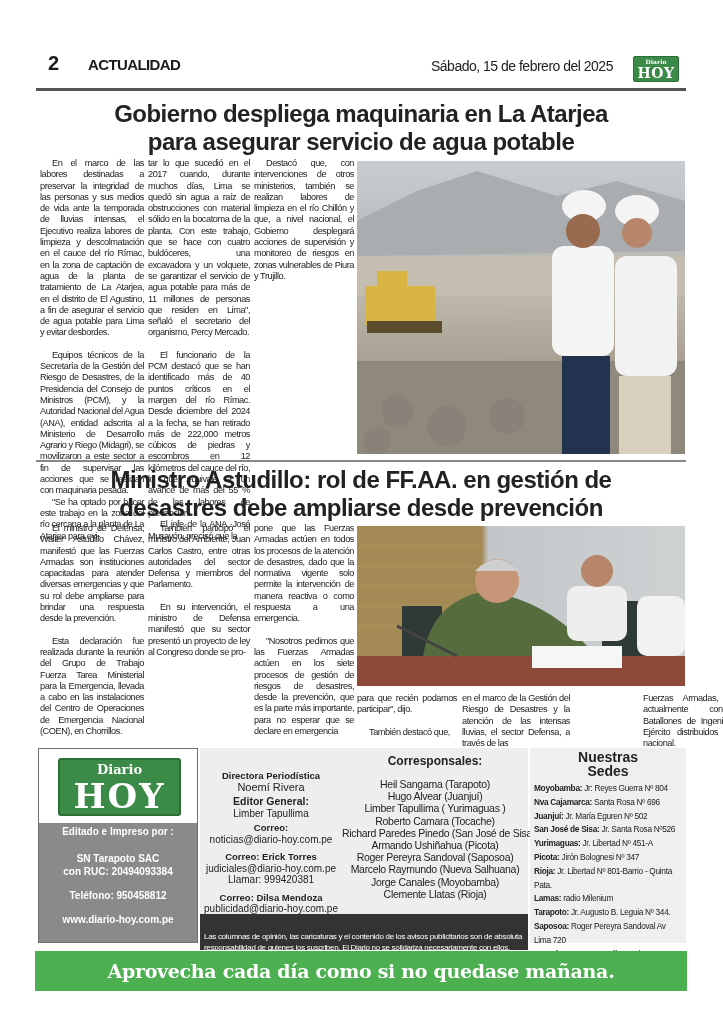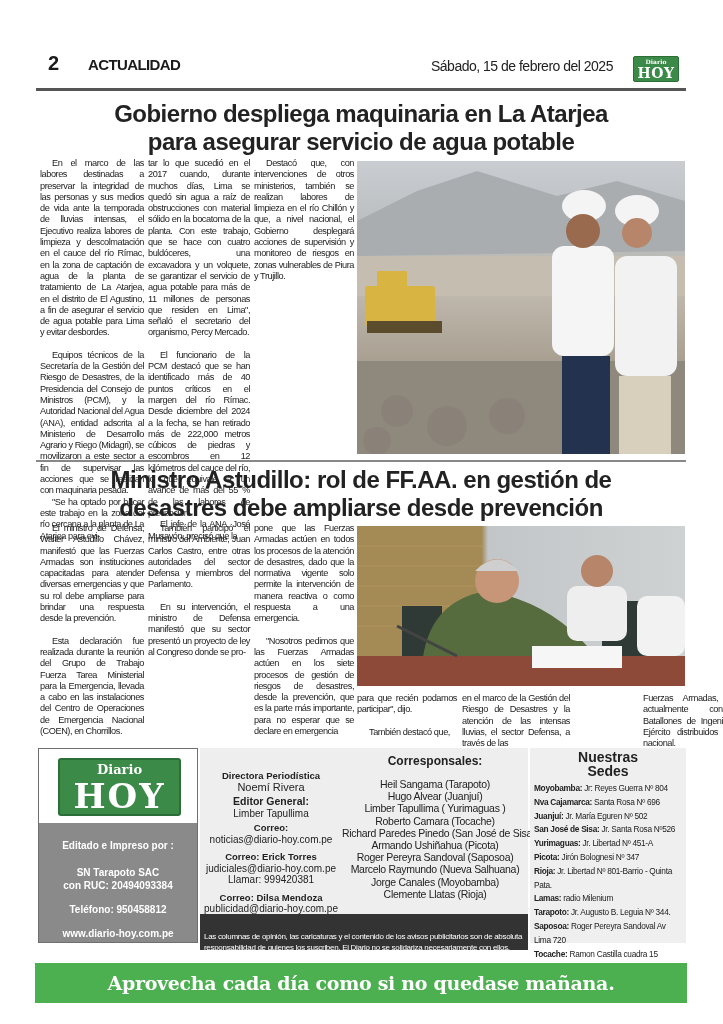--- a/index.html
+++ b/index.html
@@ -28,39 +28,39 @@
   .photo { position: absolute; overflow: hidden; }
   .ph1 { left: 357px; top: 161px; width: 328px; height: 293px; background: linear-gradient(180deg,#c9cdd1 0%,#b9bcbe 25%,#bfb8ac 45%,#a79e90 70%,#8d857a 100%); }
   .ph2 { left: 357px; top: 526px; width: 328px; height: 160px; background: linear-gradient(90deg,#a48a55 0%,#a48a55 38%,#c3c6c8 40%,#cfd2d3 100%); }
 
   
   .box-logo { position: absolute; left: 38px; top: 748px; width: 160px; height: 195px; background: #8a8a8a; border: 1px solid #6f6f6f; }
   .box-logo .top { height: 74px; background: #fff; position: relative; }
   .big-logo { position: absolute; left: 19px; top: 9px; width: 123px; height: 58px; background: #3b8a48; border: 2px solid #2c6e37; border-radius: 3px; text-align: center; color: #fff; font-family: "DejaVu Serif", serif; }
   .big-logo .d { display: block; font-size: 13px; font-weight: bold; line-height: 16px; margin-top: 2px; }
   .big-logo .h { display: block; font-size: 34px; font-weight: bold; line-height: 36px; letter-spacing: 2px; }
-  .box-logo .info { color: #fff; text-align: center; font-size: 10px; font-weight: bold; padding-top: 16px; line-height: 13px; }
+  .box-logo .info { color: #fff; text-align: center; font-size: 10px; font-weight: bold; padding-top: 2px; line-height: 13px; }
   .box-logo .info div { margin-bottom: 11px; }
 
   .box-staff { position: absolute; left: 200px; top: 748px; width: 142px; height: 166px; background: #eeeeee; text-align: center; font-size: 9.5px; line-height: 11.5px; color: #222; padding-top: 6px; }
   .box-staff .lbl { font-weight: bold; font-size: 9.5px; margin-top: 3px; }
   .box-staff .val { font-size: 10px; }
 
   .box-corr { position: absolute; left: 342px; top: 748px; width: 186px; height: 166px; background: #eeeeee; text-align: center; color: #222; padding-top: 6px; }
   .box-corr .ttl { font-size: 12px; font-weight: bold; margin-bottom: 10px; }
   .box-corr .item { font-size: 10.5px; line-height: 12.2px; letter-spacing: -0.3px; white-space: nowrap; }
 
   .disclaimer { position: absolute; left: 200px; top: 914px; width: 328px; height: 29px; background: #333; color: #fff; font-size: 8px; line-height: 10.5px; padding: 18px 4px; letter-spacing: -0.3px; }
 
   .box-sedes { position: absolute; left: 530px; top: 748px; width: 156px; height: 195px; background: #efefef; padding: 2px 4px; color: #222; }
   .box-sedes .ttl { text-align: center; font-size: 14px; font-weight: bold; line-height: 14px; margin-bottom: 4px; }
   .box-sedes .row { font-size: 8.3px; line-height: 13.8px; letter-spacing: -0.3px; }
   .box-sedes .row b { font-weight: bold; }
 
-  .banner { position: absolute; left: 35px; top: 951px; width: 652px; height: 40px; background: #4caf50; color: #fff; font-family: "DejaVu Serif", serif; font-weight: bold; font-size: 19px; text-align: center; line-height: 40px; letter-spacing: -0.3px; margin-top: 12px; }
+  .banner { position: absolute; left: 35px; top: 951px; width: 652px; height: 40px; background: #4caf50; color: #fff; font-family: "DejaVu Serif", serif; font-weight: bold; font-size: 19px; text-align: center; line-height: 40px; letter-spacing: -0.3px; }
 </style>
 </head>
 <body>
 
 <div class="hdr">
   <span class="pgnum">2</span>
   <span class="section">ACTUALIDAD</span>
   <span class="date">Sábado, 15 de febrero del 2025</span>
   <div class="logo-sm">
     <span class="d">Diario</span>

